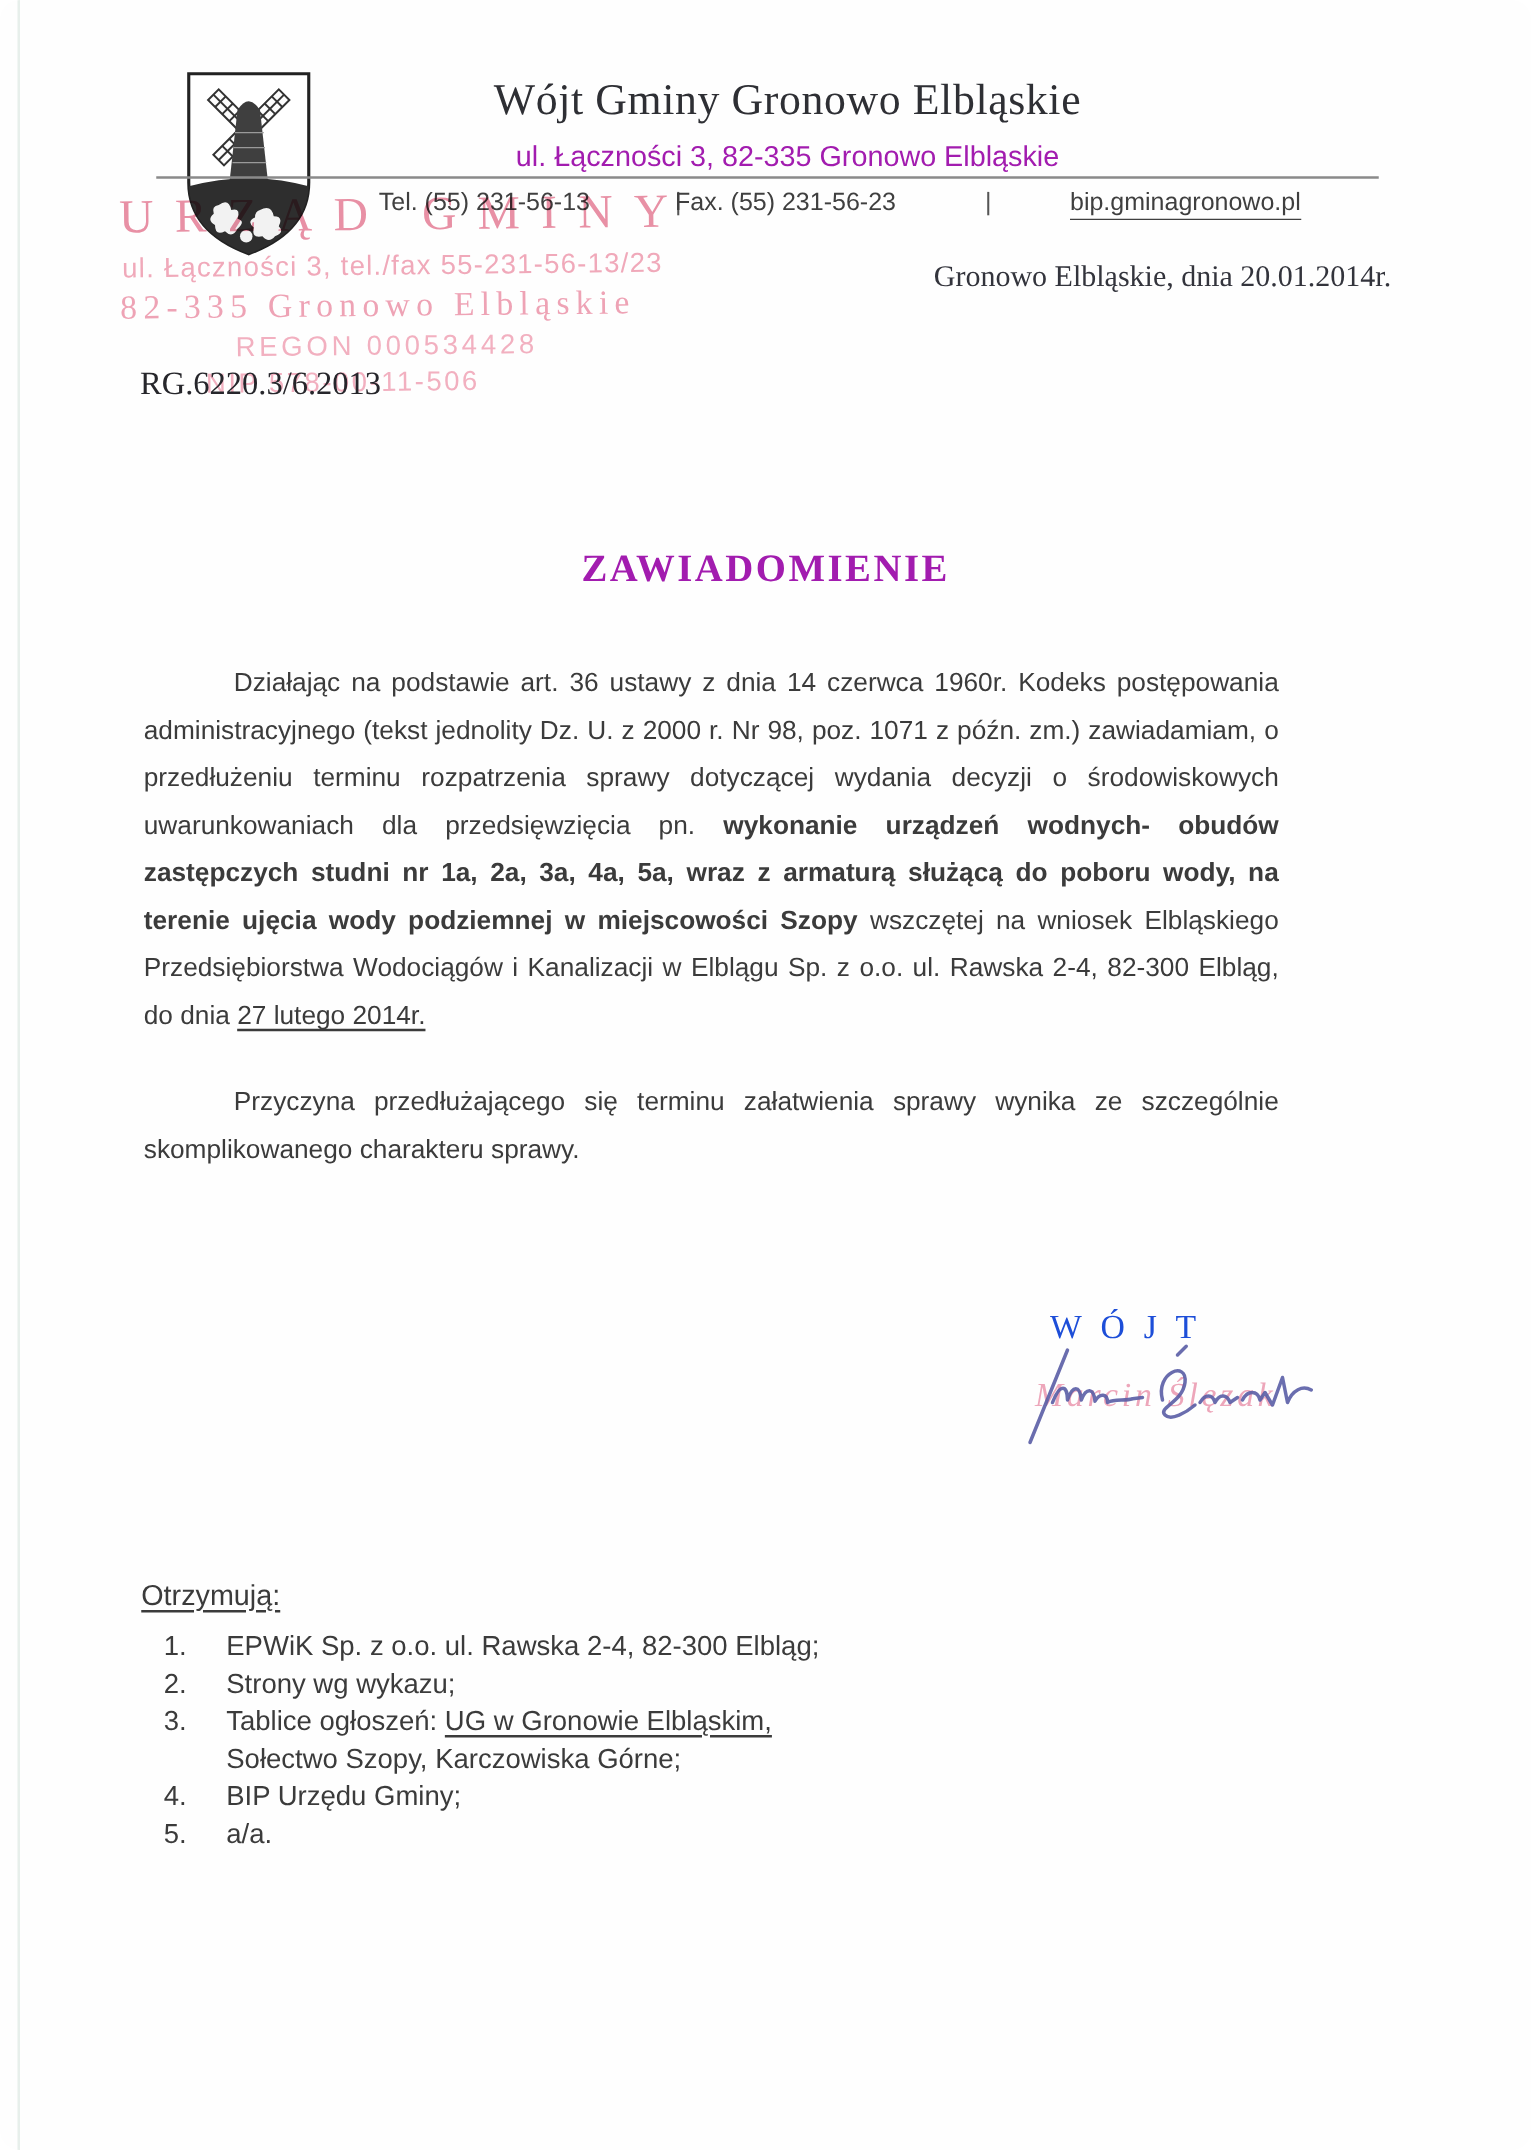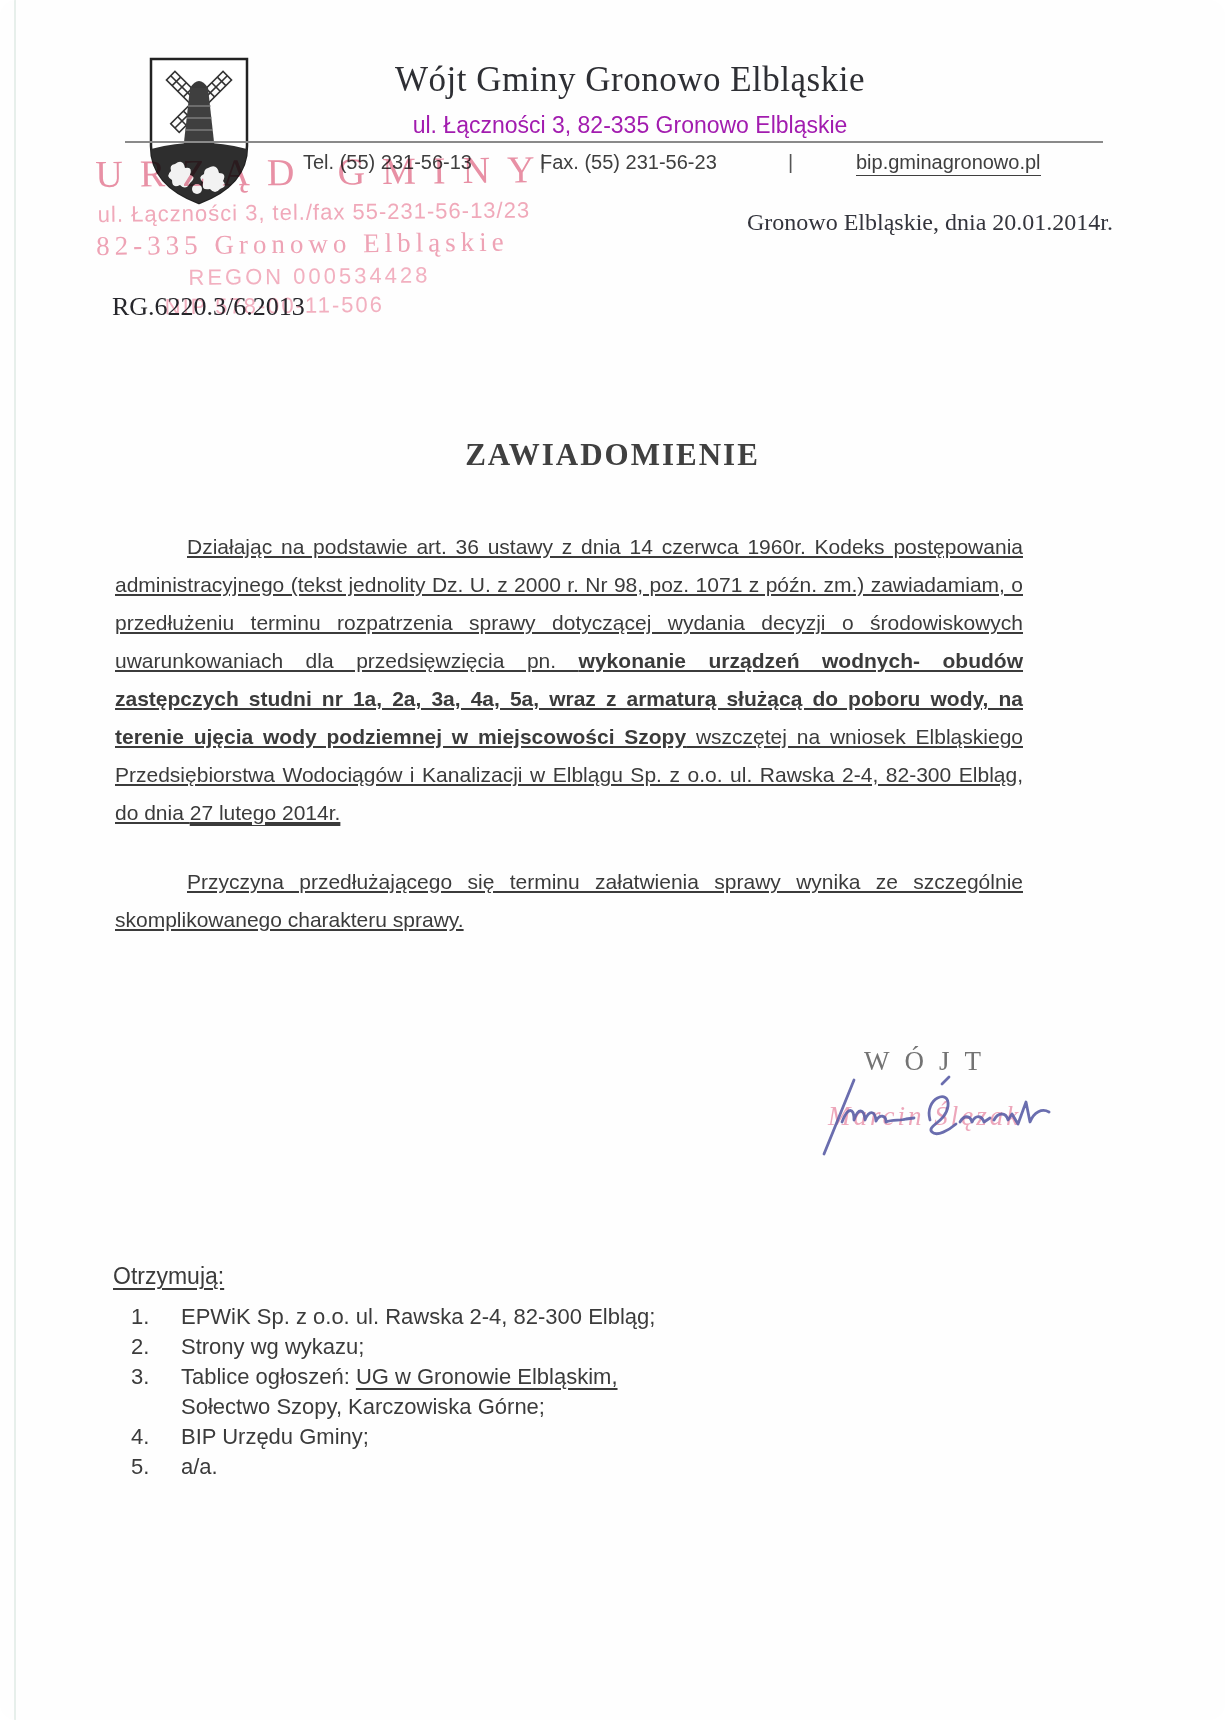--- a/index.html
+++ b/index.html
@@ -52,37 +52,37 @@
     font-family:"Liberation Serif", serif;font-size:26px;color:#26262b;
   }
   .date-line{
     position:absolute;left:747px;top:209px;
     font-family:"Liberation Serif", serif;font-size:24px;color:#33343c;white-space:nowrap;
   }
 
   
   .doc-title{
     position:absolute;left:0;top:437px;width:1225px;text-align:center;margin:0;
-    font-family:"Liberation Serif", serif;font-weight:bold;font-size:31px;letter-spacing:2px;color:#404040;
+    font-family:"Liberation Serif", serif;font-weight:bold;font-size:31px;letter-spacing:2px;color:#a21caf;
   }
   .body-text{
     position:absolute;left:115px;top:528px;width:908px;
     font-size:21px;line-height:38px;text-align:justify;color:#3b3b3b;
   }
-  .body-text p{margin:0;text-decoration:underline;}
+  .body-text p{margin:0;}
   .p1{text-indent:72px;}
   .p2{text-indent:72px;margin-top:31px !important;}
   .bold{font-weight:bold;}
   .uline{text-decoration:underline;text-underline-offset:4px;}
 
   
   .sig-block{position:absolute;left:818px;top:1046px;width:300px;pointer-events:none;}
   .sig-wojt{
     font-family:"Liberation Serif", serif;font-size:27px;letter-spacing:15px;
-    color:#737373;margin-left:46px;
+    color:#1d4ed8;margin-left:22px;
   }
   .sig-svg{position:absolute;left:0px;top:24px;width:260px;height:88px;}
   .sig-name{
     font-family:"Liberation Serif", serif;font-style:italic;font-size:27px;letter-spacing:3px;
     color:#eda6ba;margin:24px 0 0 10px;
   }
 
   
   .footer{position:absolute;left:113px;top:1263px;width:700px;font-size:22px;color:#3b3b3b;}
   .f-heading{font-size:23px;text-decoration:underline;text-underline-offset:4px;margin-bottom:12px;}

